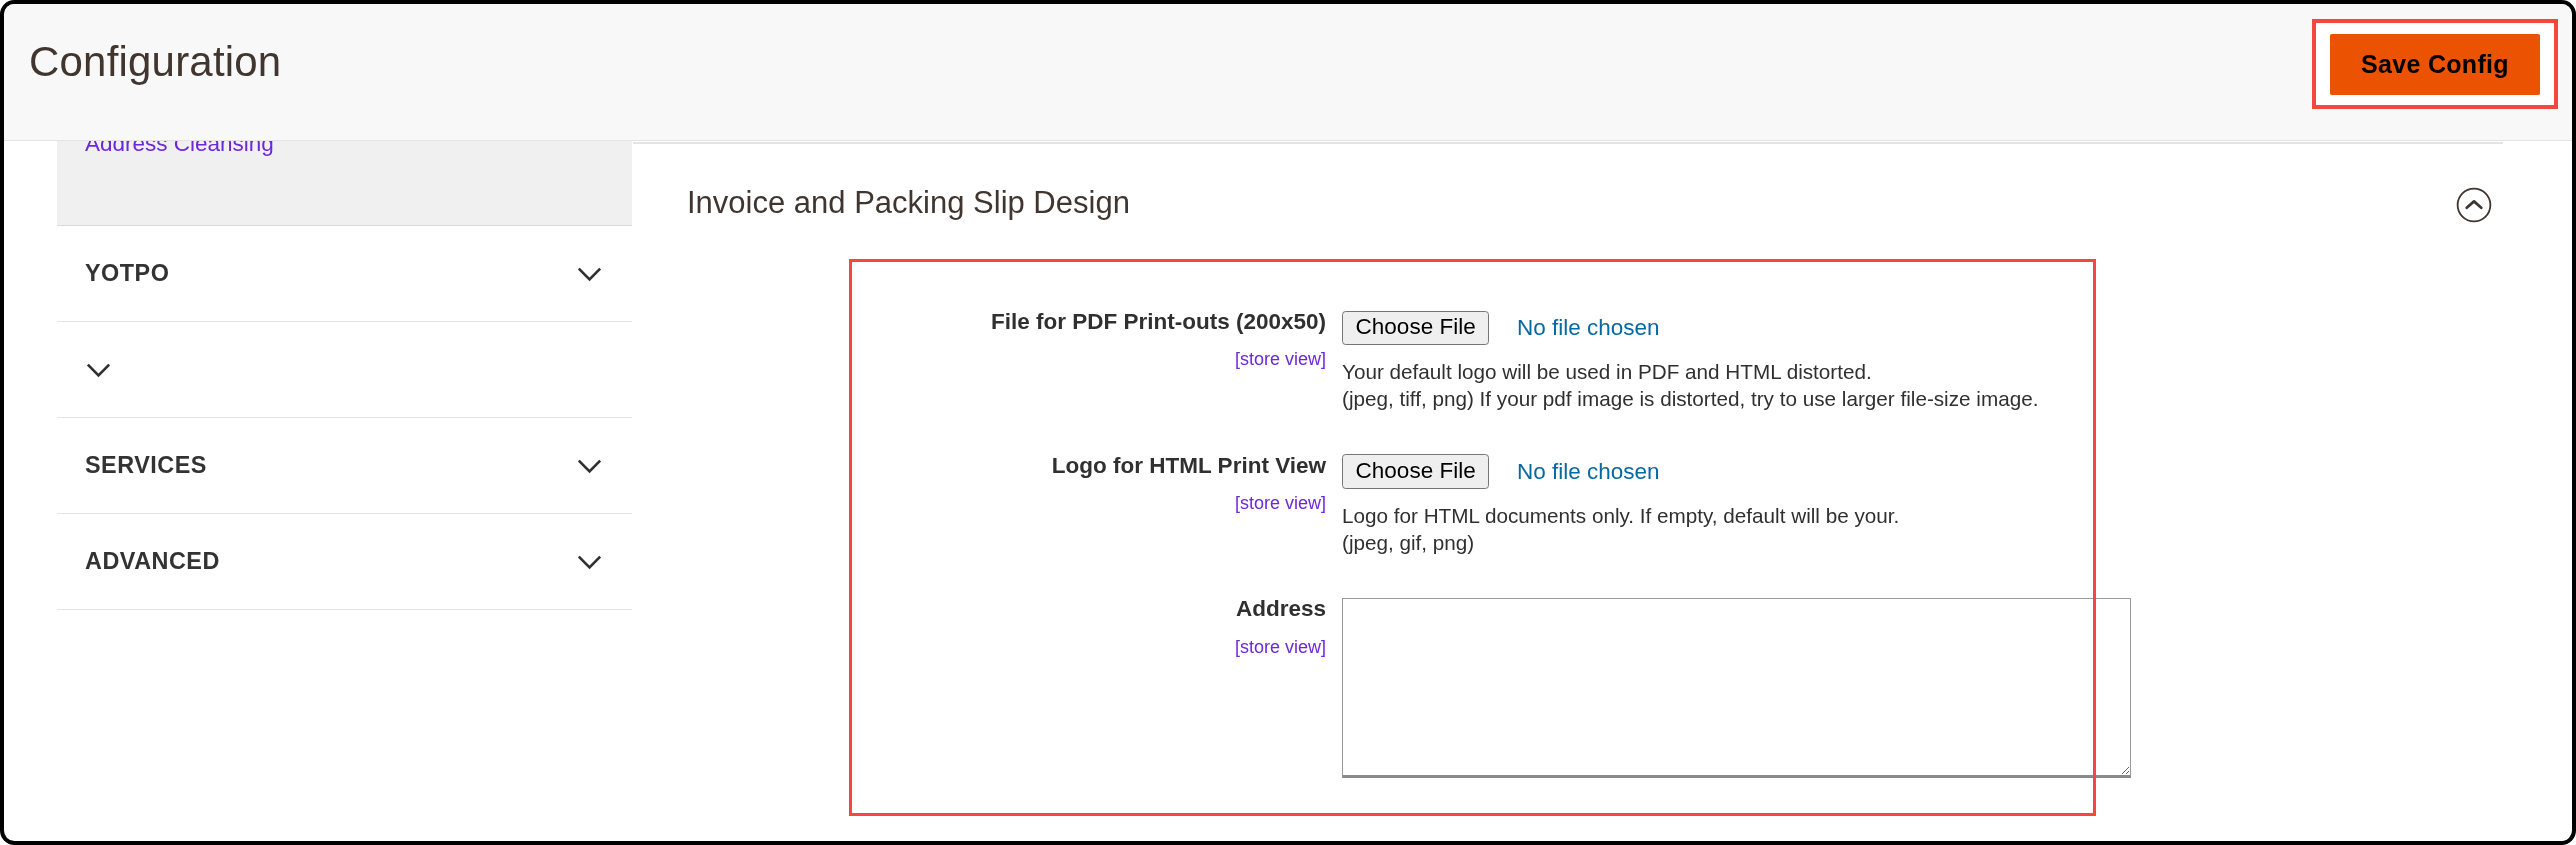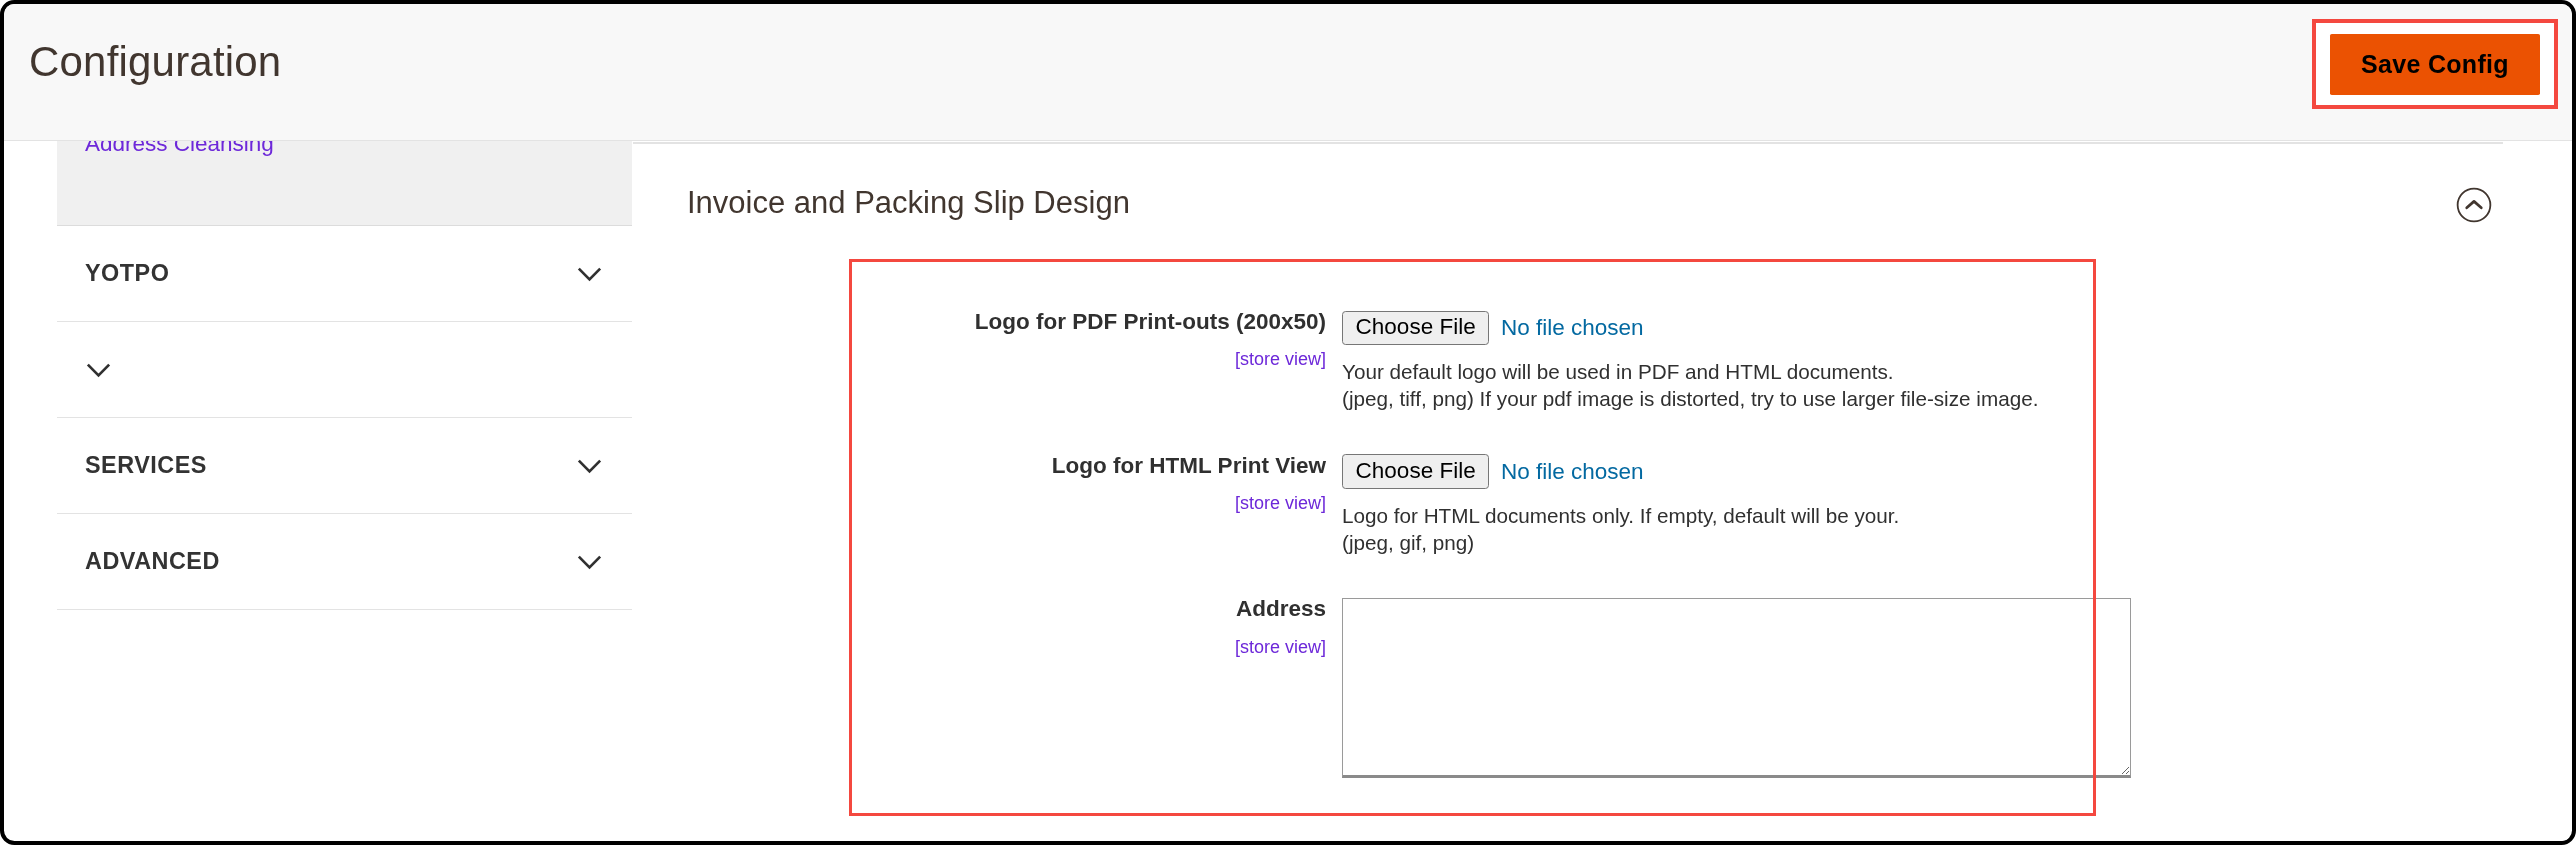--- a/index.html
+++ b/index.html
@@ -207,21 +207,21 @@
     color: #6d28d9;
   }
   .field-control-col {
     flex: 1;
     padding-top: 1.8px;
   }
 
   .file-input-wrap {
     display: flex;
     align-items: center;
-    gap: 0;
+    gap: 16px;
   }
   .choose-file-btn {
     display: inline-block;
     font-family: "Liberation Sans", sans-serif;
     font-size: 22.5px;
     color: #000000;
     background: #efefef;
     border: 1.8px solid #767676;
     border-radius: 3.6px;
     padding: 3.6px 12.6px 5.4px 12.6px;
@@ -329,30 +329,30 @@
         <polyline points="14,25 22,18 30,25" fill="none" stroke="#41362f" stroke-width="3" stroke-linecap="round" stroke-linejoin="round"></polyline>
       </svg>
     </button>
 
     <div class="fieldset-annotation"></div>
 
     <div class="form-area">
 
       <div class="field-row pad-top-1">
         <div class="field-label-col">
-          <div class="field-label">Logo for PDF Print-outs (200x50)</div>
+          <div class="field-label">File for PDF Print-outs (200x50)</div>
           <span class="field-scope">[store view]</span>
         </div>
         <div class="field-control-col">
           <div class="file-input-wrap">
             <span class="choose-file-btn">Choose File</span>
             <span class="file-status">No file chosen</span>
           </div>
           <div class="field-note">
-            <span>Your default logo will be used in PDF and HTML documents.</span>
+            <span>Your default logo will be used in PDF and HTML distorted.</span>
             <span>(jpeg, tiff, png) If your pdf image is distorted, try to use larger file-size image.</span>
           </div>
         </div>
       </div>
 
       <div class="row-gap-1"></div>
 
       <div class="field-row">
         <div class="field-label-col">
           <div class="field-label">Logo for HTML Print View</div>

